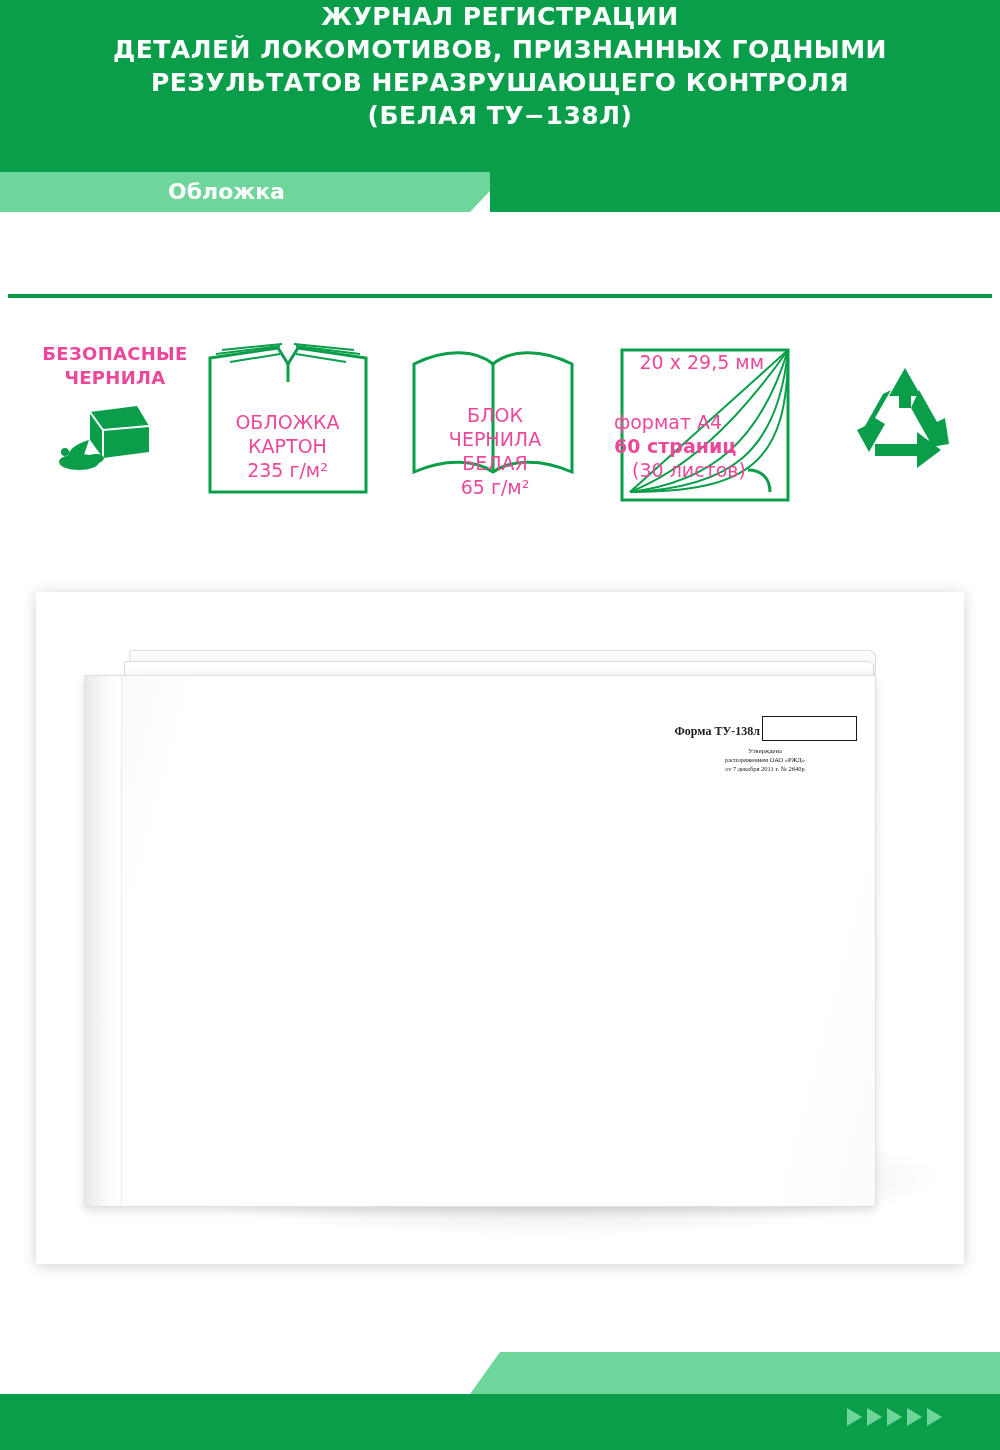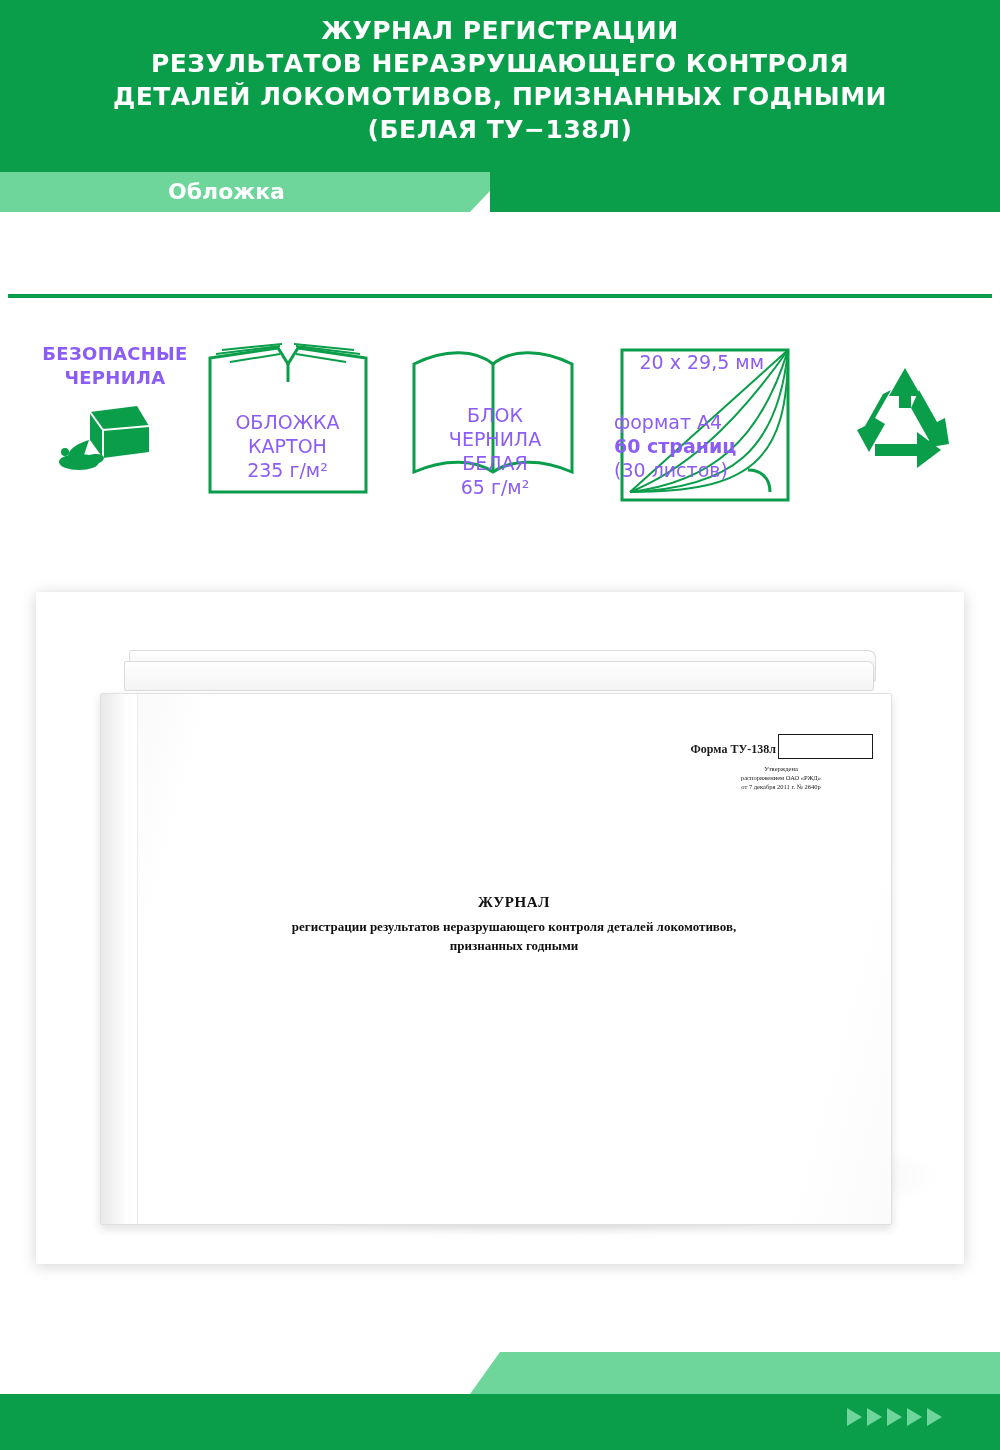--- a/index.html
+++ b/index.html
@@ -15,21 +15,20 @@
     position: relative;
   }
 
   
   .header {
     width: 1000px;
     height: 172px;
     background: #0a9e4a;
     position: relative;
     box-sizing: border-box;
-    padding-top: 14px;
   }
   .header-title {
     color: #ffffff;
     text-align: center;
     font-family: "DejaVu Sans", sans-serif;
     font-weight: bold;
     font-size: 25px;
     line-height: 33px;
     letter-spacing: 0.5px;
   }
@@ -98,21 +97,21 @@
   }
   .feat {
     position: absolute;
     color: #0a9e4a;
     font-family: "DejaVu Sans", sans-serif;
   }
   .feat-text {
     font-size: 19px;
     line-height: 24px;
     font-weight: normal;
-    color: #8b5cf6;
+    color: #ec4899;
     text-align: center;
   }
   .feat-text.bold { font-weight: bold; }
 
   
   #feat-ink { left: 30px; top: 12px; width: 170px; text-align: center; }
   #feat-ink .feat-text { letter-spacing: 0.3px; font-weight: bold; font-size: 18px;}
   .ink-svg { margin-top: 6px; }
 
   
@@ -169,30 +168,29 @@
     left: 40px;
     top: 14px;
     width: 748px;
     height: 28px;
     background: linear-gradient(to bottom, #ffffff 0%, #f4f4f4 100%);
     border: 1px solid #dcdcdc;
     border-radius: 2px 6px 2px 2px;
   }
   .book-cover {
     position: absolute;
-    left: 16px;
+    left: 0px;
     top: 28px;
     width: 790px;
     height: 530px;
     background: linear-gradient(105deg, #f7f7f7 0%, #ffffff 12%, #ffffff 88%, #fbfbfb 100%);
     border: 1px solid #e0e0e0;
     border-radius: 2px;
     box-shadow: 0 4px 10px rgba(0,0,0,0.12);
     overflow: hidden;
-    margin-top: 18px;
   }
   .spine {
     position: absolute;
     left: 0;
     top: 0;
     width: 36px;
     height: 100%;
     background: linear-gradient(to right, #e9e9e9 0%, #fdfdfd 70%, #ffffff 100%);
     border-right: 1px solid #ececec;
   }
@@ -302,22 +300,22 @@
     border-top: 9px solid transparent;
     border-bottom: 9px solid transparent;
   }
 </style>
 </head>
 <body>
 
 <div class="header">
   <div class="header-title">
     <div>ЖУРНАЛ РЕГИСТРАЦИИ</div>
+    <div>ДЕТАЛЕЙ ЛОКОМОТИВОВ, ПРИЗНАННЫХ ГОДНЫМИ</div>
     <div>РЕЗУЛЬТАТОВ НЕРАЗРУШАЮЩЕГО КОНТРОЛЯ</div>
-    <div>ДЕТАЛЕЙ ЛОКОМОТИВОВ, ПРИЗНАННЫХ ГОДНЫМИ</div>
     <div>(БЕЛАЯ ТУ−138Л)</div>
   </div>
 </div>
 
 <div class="subbar">
   <div class="subbar-green"></div>
   <div class="subbar-wedge"></div>
   <div class="subbar-right"></div>
   <div class="subbar-label">Обложка</div>
 </div>
@@ -385,21 +383,21 @@
         <path d="M178 8 C150 100 100 140 20 150" stroke="#0a9e4a" stroke-width="2" fill="none"></path>
         <path d="M178 8 C168 110 120 146 20 150" stroke="#0a9e4a" stroke-width="2" fill="none"></path>
         <path d="M178 8 C178 120 140 150 20 150" stroke="#0a9e4a" stroke-width="2" fill="none"></path>
         <path d="M160 150 C160 135 150 128 138 128" stroke="#0a9e4a" stroke-width="3" fill="none"></path>
       </svg>
     </div>
     <div style="position:absolute; left:4px; top:8px; width:150px; text-align:left;">
       <div class="feat-text" style="text-align:right;">20 х 29,5 мм</div>
       <div class="feat-text" style="text-align:left;margin-top:36px;">формат А4</div>
       <div class="feat-text" style="text-align:left;font-weight:bold;">60 страниц</div>
-      <div class="feat-text" style="text-align:left;">(30 листов)</div>
+      <div class="feat-text" style="text-align:center;">(30 листов)</div>
     </div>
   </div>
 
   <div class="feat" id="feat-recycle">
     <div>
       <svg width="120" height="120" viewBox="0 0 120 120">
         <g fill="#0a9e4a">
           <path d="M60 8 L76 36 L66 36 L66 48 L54 48 L54 36 L44 36 Z"></path>
           <path d="M46 30 L30 58 L40 64 L24 92 L12 70 L20 66 L38 34 Z"></path>
           <path d="M74 30 L92 62 L100 58 L104 84 L80 88 L84 80 L66 48 Z"></path>
@@ -418,27 +416,20 @@
     <div class="book-cover">
       <div class="spine"></div>
       <div class="cover-inner">
         <div class="form-label">Форма ТУ-138л</div>
         <div class="form-box"></div>
         <div class="approve">
           <div>Утверждена</div>
           <div>распоряжением ОАО «РЖД»</div>
           <div>от 7 декабря 2011 г. № 2640р</div>
         </div>
-        <div class="cover-title">
-          <div class="t1">ЖУРНАЛ</div>
-          <div class="t2">
-            <span>регистрации результатов неразрушающего контроля деталей локомотивов,</span><br>
-            <span>признанных годными</span>
-          </div>
-        </div>
       </div>
     </div>
   </div>
 </div>
 
 <div class="footer">
   <div class="footer-wedge"></div>
   <div class="footer-green-light"></div>
   <div class="footer-dark"></div>
   <div class="arrows">

